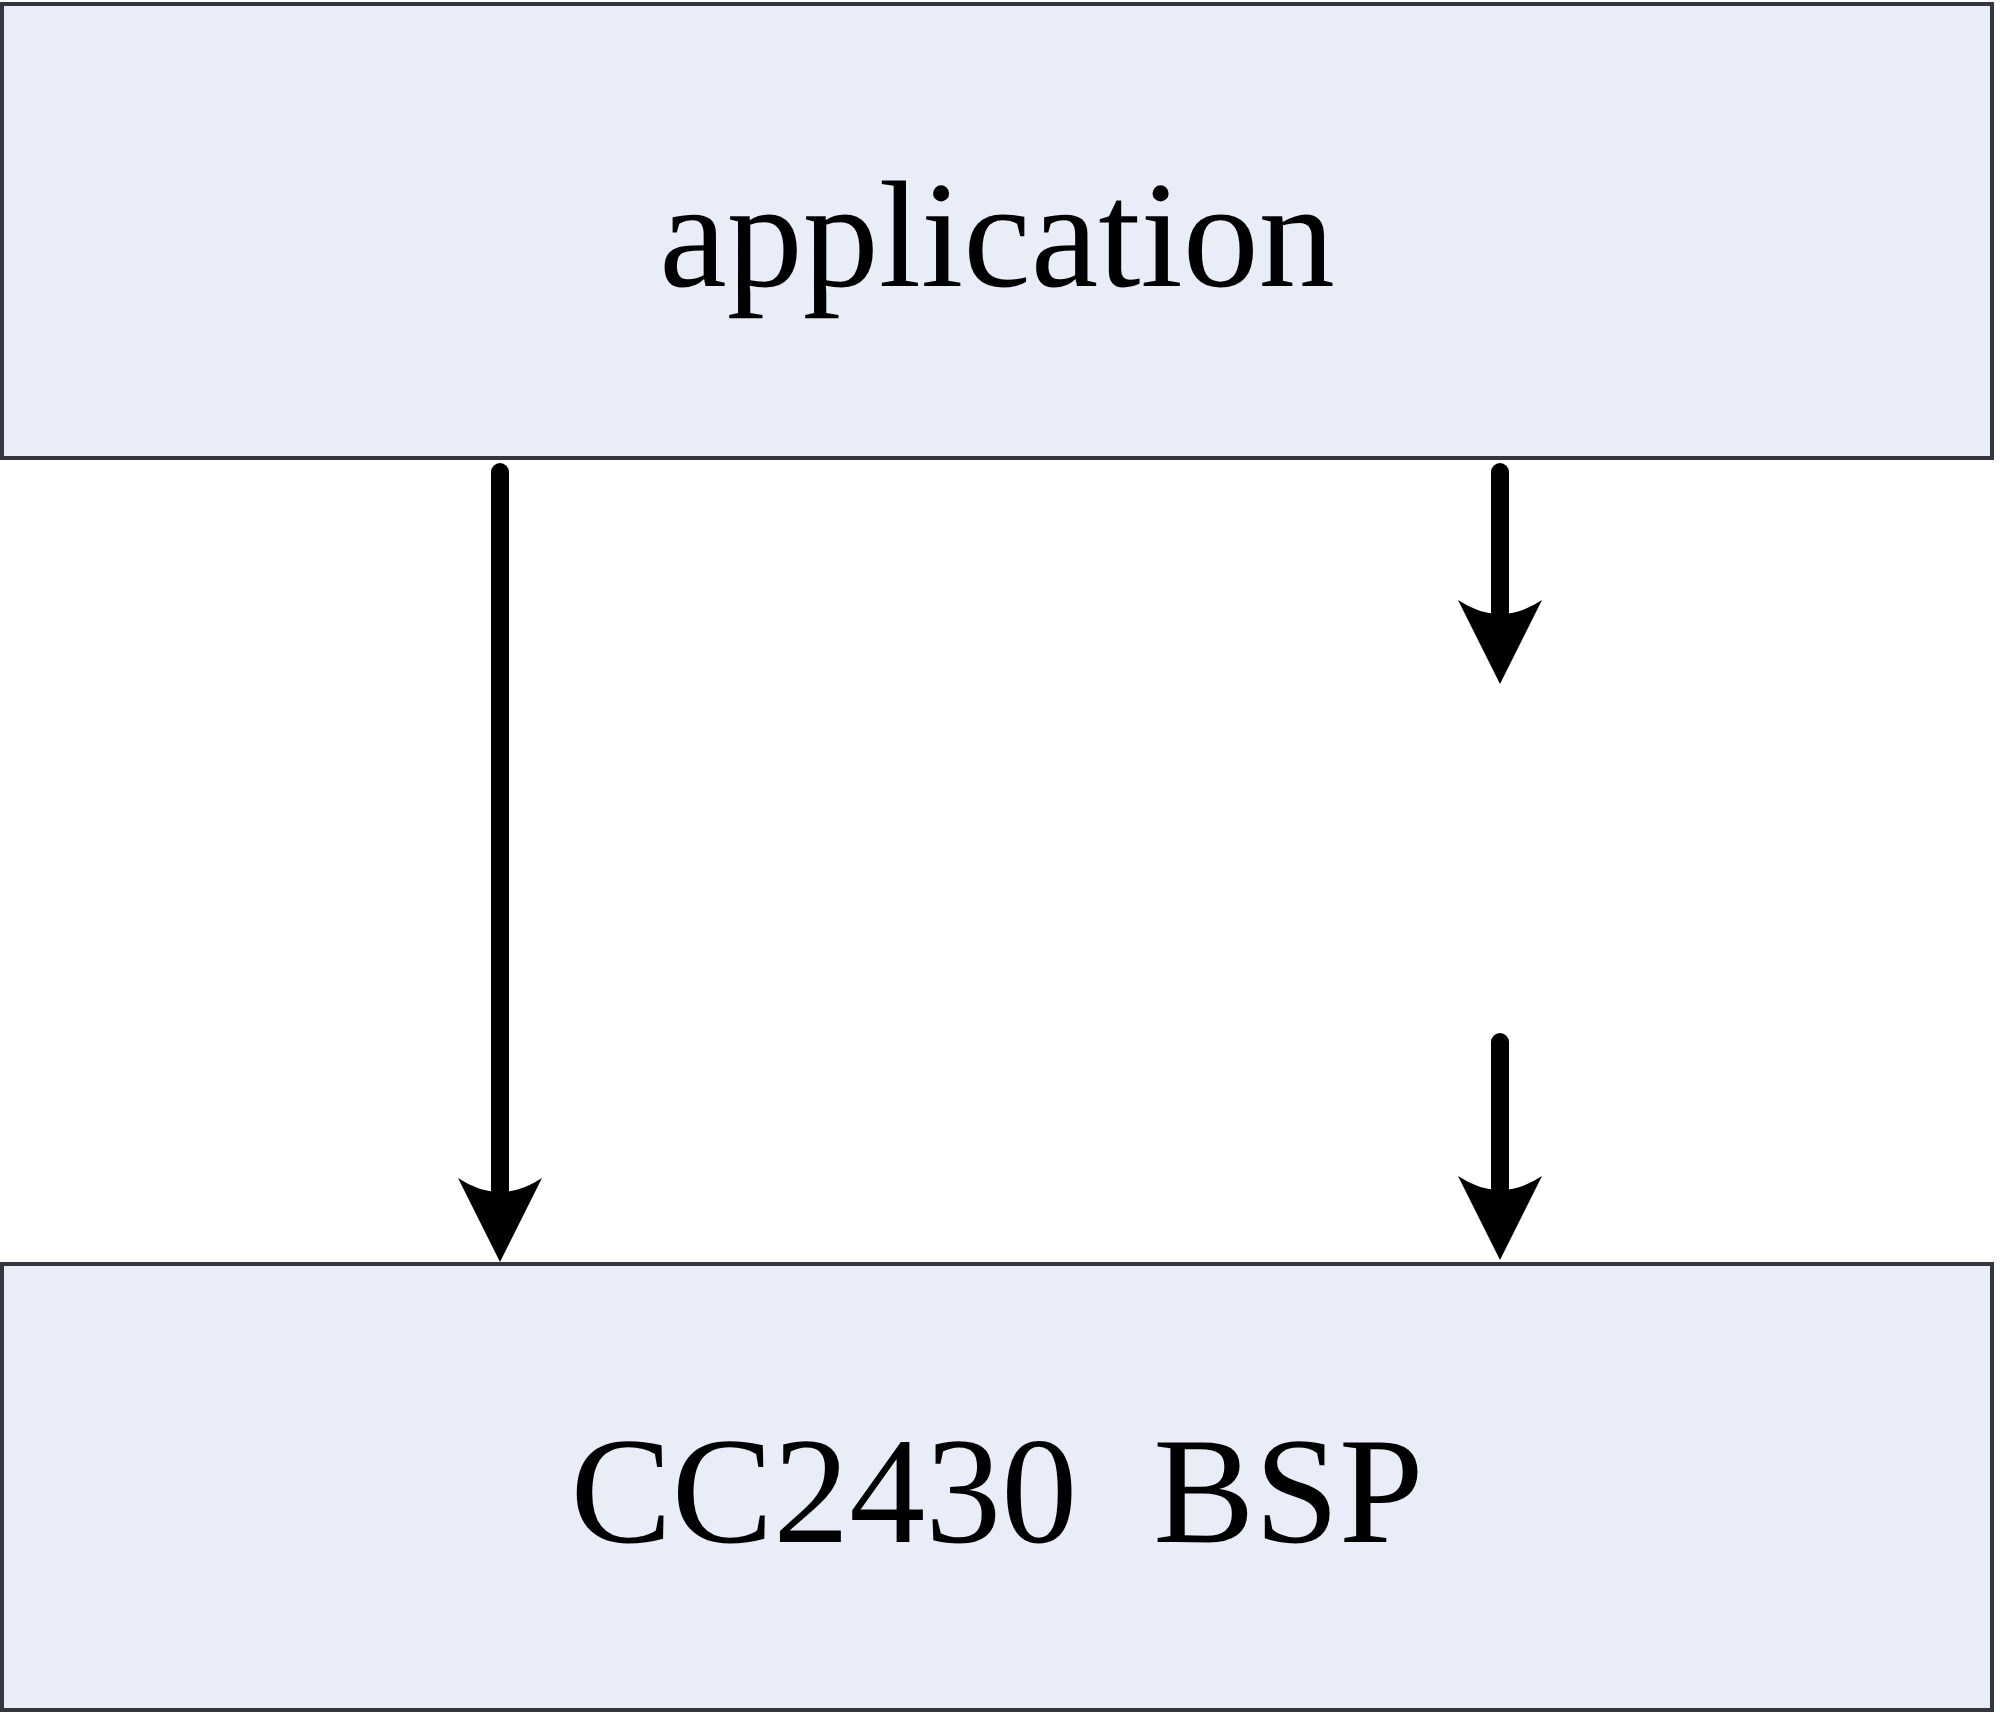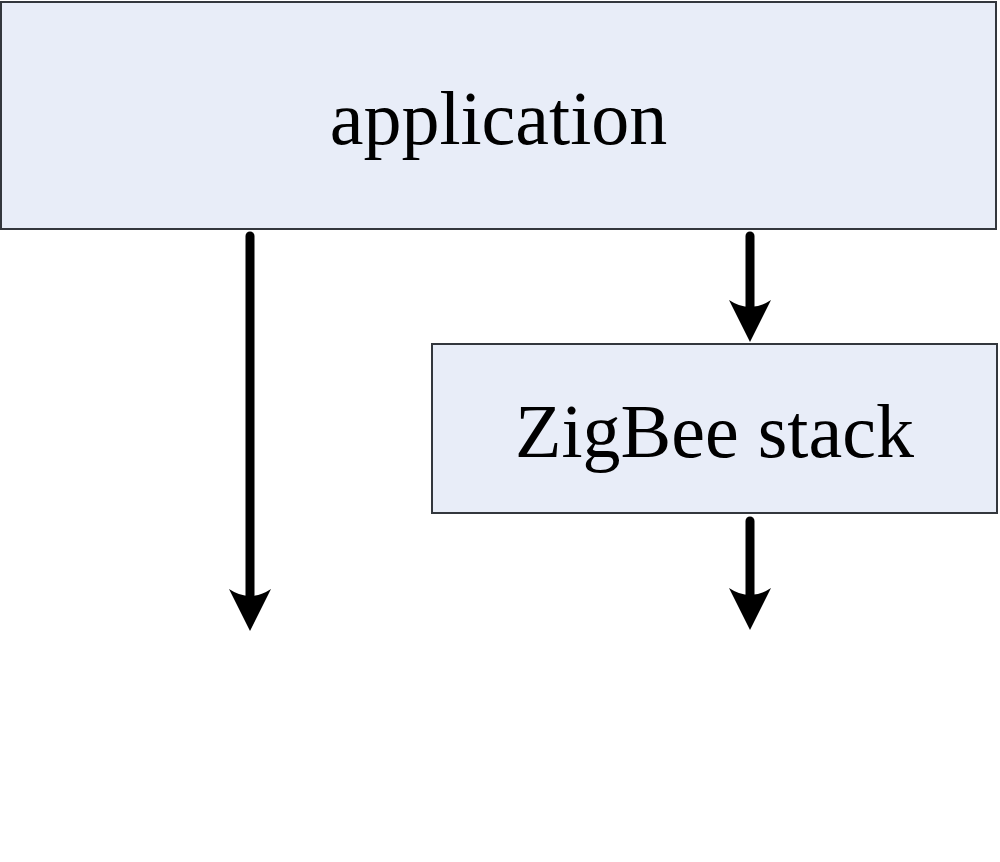--- a/index.html
+++ b/index.html
@@ -59,24 +59,24 @@
 </style>
 </head>
 <body>
 
 <div class="stage">
 
   <div class="node" id="node-application">
     <span class="node-label">application</span>
   </div>
 
-  <div class="node" id="node-zigbee">
-    <span class="node-label">ZigBee stack</span>
+
+  <div class="node" id="node-bsp">
+    <span class="node-label">CC2430  BSP</span>
   </div>
-
 
   <svg class="arrow" id="arrow-app-to-bsp" width="42" height="402" viewBox="0 0 42 402">
     <line x1="21" y1="6" x2="21" y2="366" stroke="#000000" stroke-width="9" stroke-linecap="round"></line>
     <path d="M21 401 L0 359 Q21 373 42 359 Z" fill="#000000"></path>
   </svg>
 
   <svg class="arrow" id="arrow-app-to-zigbee" width="42" height="113" viewBox="0 0 42 113">
     <line x1="21" y1="6" x2="21" y2="77" stroke="#000000" stroke-width="9" stroke-linecap="round"></line>
     <path d="M21 112 L0 70 Q21 84 42 70 Z" fill="#000000"></path>
   </svg>

